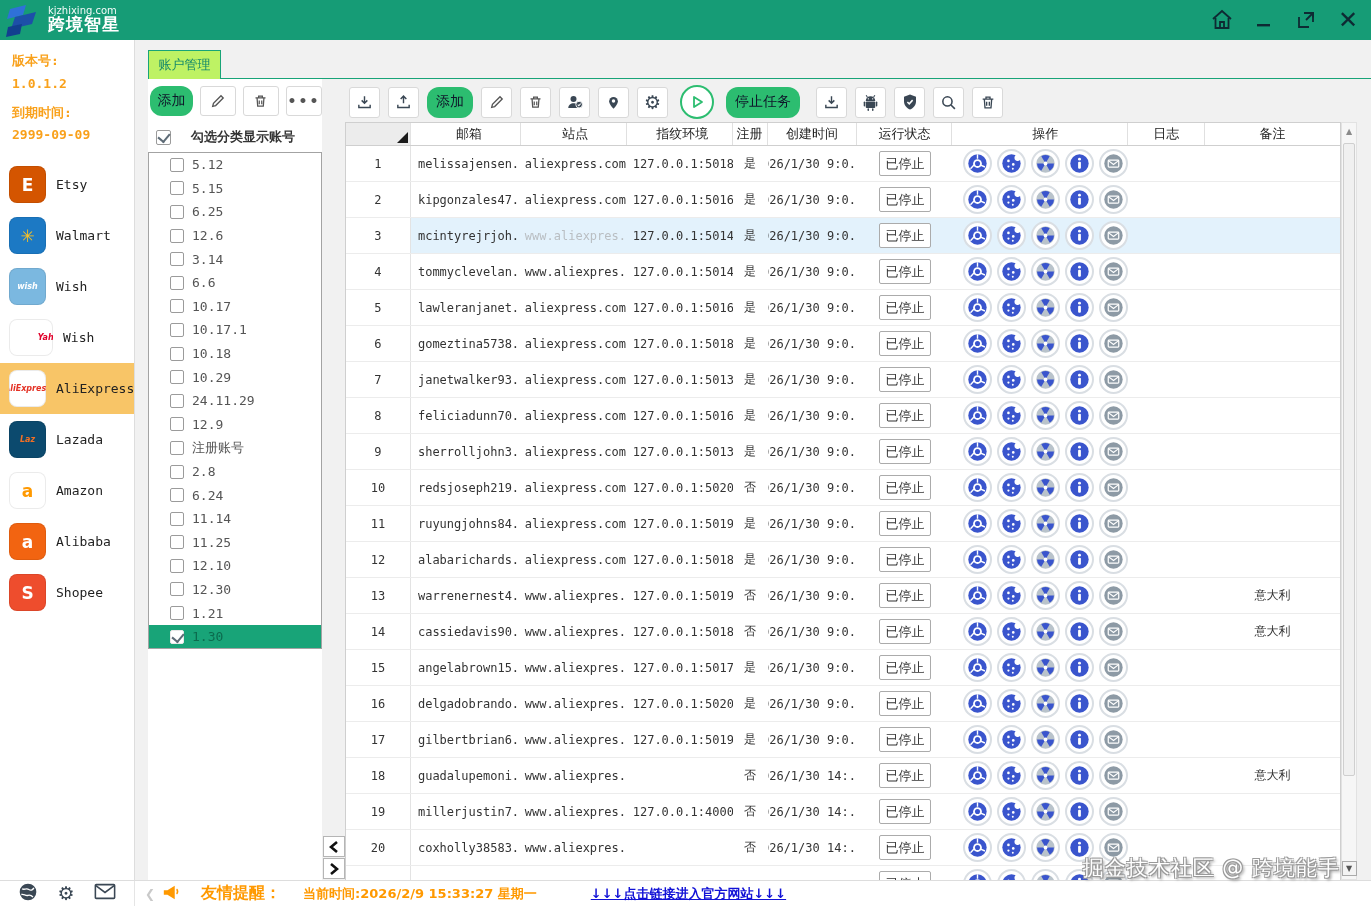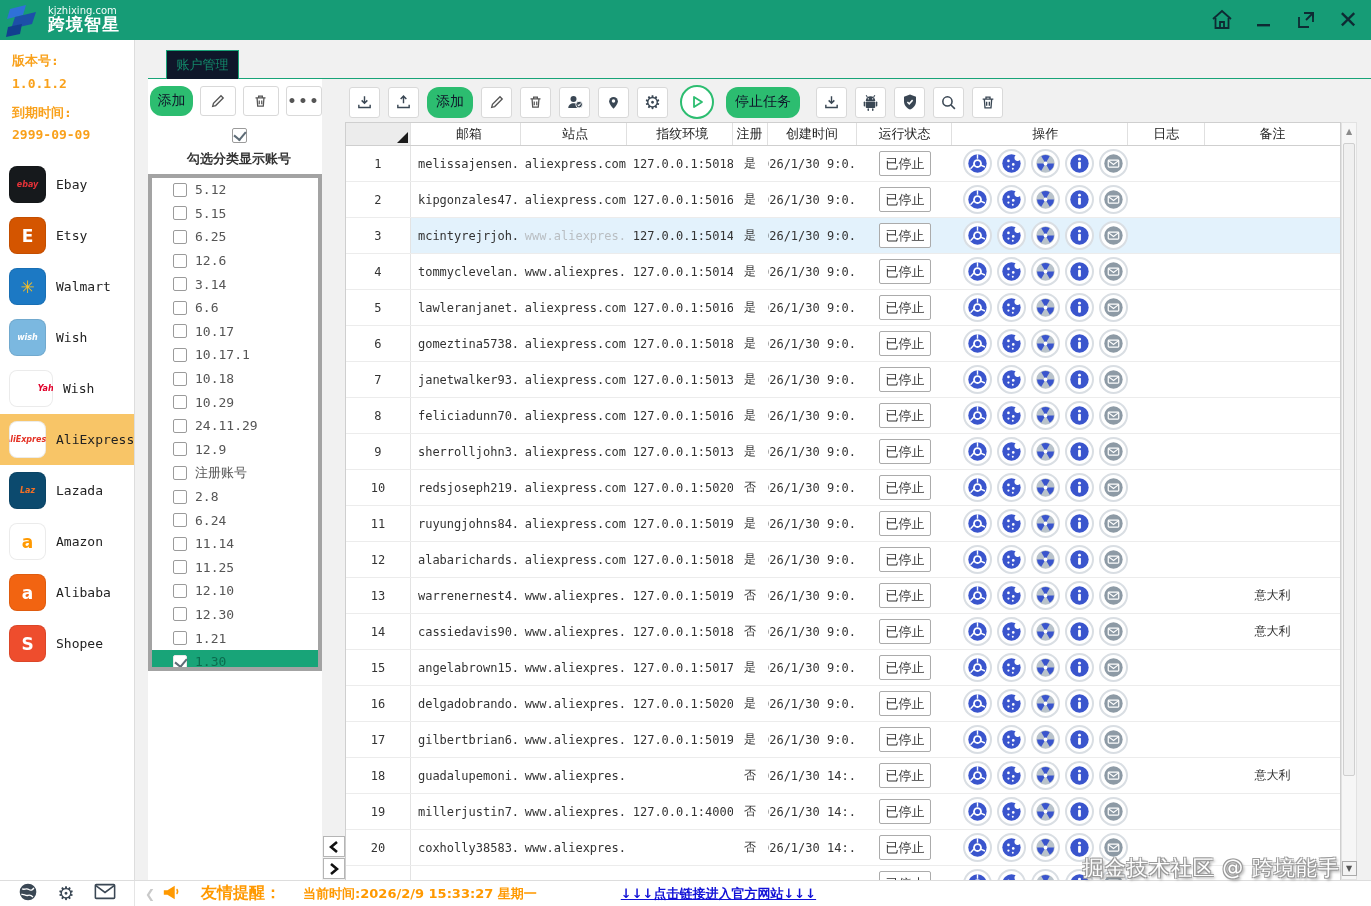--- a/index.html
+++ b/index.html
@@ -21,32 +21,32 @@
   .platforms { margin-top:10px; }
   .platform { display:flex; align-items:center; gap:10px; height:51px; padding-left:9px; cursor:pointer; }
   .platform.selected { background:#f8c567; }
   .p-icon { width:37px; height:37px; border-radius:8px; display:flex; align-items:center; justify-content:center; font-weight:bold; font-size:17px; box-shadow:0 0 0 1px rgba(0,0,0,.08) inset; overflow:hidden; flex:none; }
   .p-icon.tiny { font-size:8px; letter-spacing:0; font-style:italic; }
   .p-label { font-size:13px; color:#222; font-family:"DejaVu Sans Mono","Liberation Mono",monospace; }
 
   
   .main { position:absolute; left:135px; top:40px; right:0; bottom:26px; background:#f1f1f1; }
   .tabline { position:absolute; left:13px; right:0; top:38px; height:1px; background:#18a478; }
-  .tab { position:absolute; left:31px; top:10px; width:73px; height:29px; background:#0f172a; border:1px solid #18a478; border-bottom:none; color:#13896a; font-size:13px; display:flex; align-items:center; justify-content:center; z-index:2; cursor:pointer; }
+  .tab { position:absolute; left:13px; top:10px; width:73px; height:29px; background:#bef264; border:1px solid #18a478; border-bottom:none; color:#13896a; font-size:13px; display:flex; align-items:center; justify-content:center; z-index:2; cursor:pointer; }
 
   
   .cat-panel { position:absolute; left:13px; top:39px; width:174px; bottom:0; background:#fff; }
   .cat-toolbar { display:flex; gap:7px; padding:7px 0 0 2px; }
   .btn-green { background:#2cbd70; color:#0f172a; border:none; border-radius:12px; font-size:14px; cursor:pointer; }
   .cat-add { width:44px; height:30px; }
   .icon-btn { width:37px; height:30px; background:#fff; border:1px solid #d9d9d9; border-radius:3px; display:flex; align-items:center; justify-content:center; color:#555; cursor:pointer; font-size:14px; }
-  .cat-check-row { display:flex; align-items:center; gap:7px; padding:12px 0 6px 8px; font-size:13px; font-weight:bold; color:#333;flex-direction:column; }
+  .cat-check-row { display:flex; align-items:center; gap:20px; padding:12px 0 6px 8px; font-size:13px; font-weight:bold; color:#333; }
   .cbx { width:15px; height:15px; border:1px solid #9b9b9b; border-radius:2px; background:#fff; position:relative; flex:none; }
   .cbx.checked:after { content:""; position:absolute; left:3px; top:0px; width:6px; height:9px; border:solid #5d6b76; border-width:0 2px 2px 0; transform:rotate(40deg); }
-  .cat-list { border:4px solid #a3a3a3; height:497px; overflow:hidden; }
+  .cat-list { border:1px solid #a3a3a3; height:497px; overflow:hidden; }
   .cat-item { display:flex; align-items:center; gap:8px; height:23.6px; padding-left:21px; font-size:13px; color:#555; font-family:"DejaVu Sans Mono","Liberation Mono",monospace; cursor:pointer; }
   .cat-item .cbx { width:14px; height:14px; }
   .cat-item.selected { background:#18a478; color:#0c6b4e; }
   .cat-item.selected .cbx { border-color:#e8e8e8; }
 
   .collapse-btns { position:absolute; left:188px; top:796px; width:22px; }
   .col-btn { width:22px; height:21px; background:#fff; border:1px solid #b5b5b5; display:flex; align-items:center; justify-content:center; cursor:pointer; margin-bottom:1px; }
 
   
   .tbl-toolbar { position:absolute; left:214px; top:45px; display:flex; align-items:center; gap:8px; }
@@ -86,21 +86,21 @@
   .vs-arrow { height:16px; display:flex; align-items:center; justify-content:center; font-size:8px; color:#8a8a8a; }
   .vs-thumb { position:absolute; left:1px; right:1px; top:20px; height:633px; background:#f0f0f0; border:1px solid #cfcfcf; border-radius:2px; }
   .vs-down { position:absolute; bottom:0; left:0; right:0; }
 
   
   .footer { position:absolute; left:0; bottom:0; width:100%; height:26px; background:#fff; border-top:1px solid #ddd; display:flex; align-items:center; }
   .foot-icons { width:135px; display:flex; align-items:center; justify-content:space-around; padding:0 8px; border-right:1px solid #e5e5e5; height:100%; }
   .foot-chev { color:#c9c9c9; font-size:12px; margin:0 6px 0 10px; }
   .reminder { color:#f90; font-weight:bold; font-size:16px; margin-left:18px; }
   .time-txt { color:#f90; font-size:13px; margin-left:22px; font-weight:bold; }
-  .site-link { color:#1212d6; font-size:13px; font-weight:bold; margin-left:84px; text-decoration:underline; cursor:pointer; }
+  .site-link { color:#1212d6; font-size:13px; font-weight:bold; margin-left:54px; text-decoration:underline; cursor:pointer; }
 
   .watermark { position:absolute; right:14px; bottom:24px; font-size:21px; color:#fff; letter-spacing:1px;
     text-shadow:-1px -1px 0 #9a9a9a,1px -1px 0 #9a9a9a,-1px 1px 0 #9a9a9a,1px 1px 0 #9a9a9a,2px 2px 3px #777; z-index:5; display:flex; align-items:center; }
   .wm-drop { width:15px; height:15px; background:#f3f3f3; border:1px solid #aaa; color:#555; font-size:8px; display:flex; align-items:center; justify-content:center; margin-left:2px; text-shadow:none; }
 </style>
 </head>
 <body>
 
 <div class="window">
 
@@ -143,24 +143,20 @@
   </div>
 
   <div class="sidebar">
     <div class="ver-block">
       <div>版本号:</div>
       <div>1.0.1.2</div>
       <div style="margin-top:6px;">到期时间:</div>
       <div>2999-09-09</div>
     </div>
     <div class="platforms" id="platforms">
-        <div class="platform">
-    <span class="p-icon tiny" style="background: rgb(22, 25, 28); color: rgb(229, 50, 56);">ebay</span>
-    <span class="p-label">Ebay</span>
-  </div>
         <div class="platform">
     <span class="p-icon" style="background: rgb(212, 85, 0); color: rgb(255, 255, 255);">E</span>
     <span class="p-label">Etsy</span>
   </div>
         <div class="platform">
     <span class="p-icon" style="background: rgb(28, 121, 196); color: rgb(255, 194, 32);">✳</span>
     <span class="p-label">Walmart</span>
   </div>
         <div class="platform">
     <span class="p-icon tiny" style="background: rgb(123, 184, 224); color: rgb(255, 255, 255);">wish</span>

